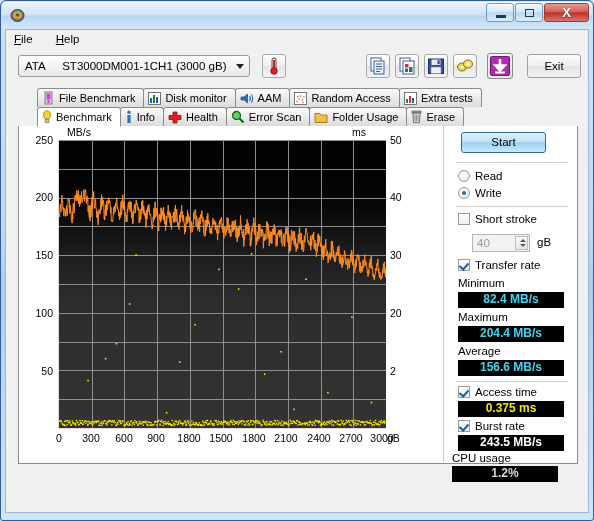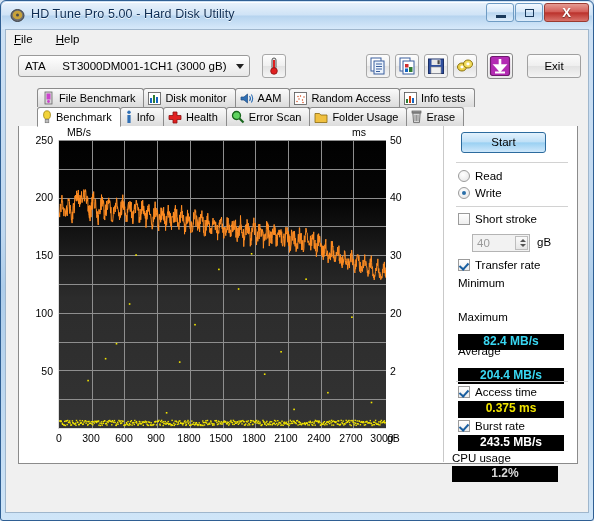--- a/index.html
+++ b/index.html
@@ -157,21 +157,21 @@
     content:"";position:absolute;left:4px;width:0;height:0;border-left:3px solid transparent;border-right:3px solid transparent;}
   .spin-btns::before{top:2px;border-bottom:3px solid #555;}
   .spin-btns::after{bottom:2px;border-top:3px solid #555;}
   .gb-lbl{position:absolute;left:92px;font-size:11.5px;color:#000;}
   .metric-lbl{position:absolute;left:13px;font-size:11.5px;color:#000;}
   .lcd{
     position:absolute;left:13px;width:106px;height:16px;background:#000;
     font-size:12px;font-weight:bold;text-align:center;line-height:15px;
     font-family:"Liberation Sans",sans-serif;
   }
-  .lcd.cyan{color:#39d7f2;margin-top:42px;}
+  .lcd.cyan{color:#39d7f2;}
   .lcd.yellow{color:#f2e500;}
   .lcd.white{color:#ffffff;}
   .lcd.gray{color:#d8d8d8;}
   .panel-border{
     position:absolute;left:424px;top:0;width:135px;height:336px;
     border-left:1px solid #c9c9c9;box-sizing:border-box;pointer-events:none;
   }
 </style>
 </head>
 <body>
@@ -179,21 +179,20 @@
 <div class="window">
 
   <div class="titlebar">
     <span class="title-icon">
       <svg width="15" height="15" viewBox="0 0 15 15">
         <ellipse cx="7.5" cy="7.5" rx="6.5" ry="6" fill="#6b6e73" stroke="#3d4046" stroke-width="1"></ellipse>
         <ellipse cx="7.5" cy="7" rx="4.8" ry="4.3" fill="#c8a23a"></ellipse>
         <circle cx="7.5" cy="7" r="1.5" fill="#4a4a4a"></circle>
       </svg>
     </span>
-    <span class="title-text">HD Tune Pro 5.00 - Hard Disk Utility</span>
     <div class="wbtns">
       <div class="wbtn">
         <span class="wb-min"></span>
       </div>
       <div class="wbtn">
         <span class="wb-max"></span>
       </div>
       <div class="wbtn close">
         <span class="wb-x">X</span>
       </div>
@@ -326,21 +325,21 @@
             </svg>
           <span>Random Access</span>
         </div>
         <div class="tab">
           <svg width="13" height="13" viewBox="0 0 13 13">
               <rect x="0.5" y="0.5" width="12" height="12" fill="#fff" stroke="#555" stroke-width=".8"></rect>
               <rect x="2" y="7" width="2" height="4" fill="#2e7d32"></rect>
               <rect x="5" y="4" width="2" height="7" fill="#d04010"></rect>
               <rect x="8" y="6" width="2" height="5" fill="#1565c0"></rect>
             </svg>
-          <span>Info tests</span>
+          <span>Extra tests</span>
         </div>
       </div>
 
       <div class="tabrow bottom">
         <div class="tab active">
           <svg width="10" height="14" viewBox="0 0 10 14">
               <ellipse cx="5" cy="5" rx="3.4" ry="4.2" fill="#f2d33a" stroke="#9a8110" stroke-width=".8"></ellipse>
               <rect x="3.2" y="9.3" width="3.6" height="3.4" fill="#bdbdbd" stroke="#777" stroke-width=".7"></rect>
             </svg>
           <span>Benchmark</span>

